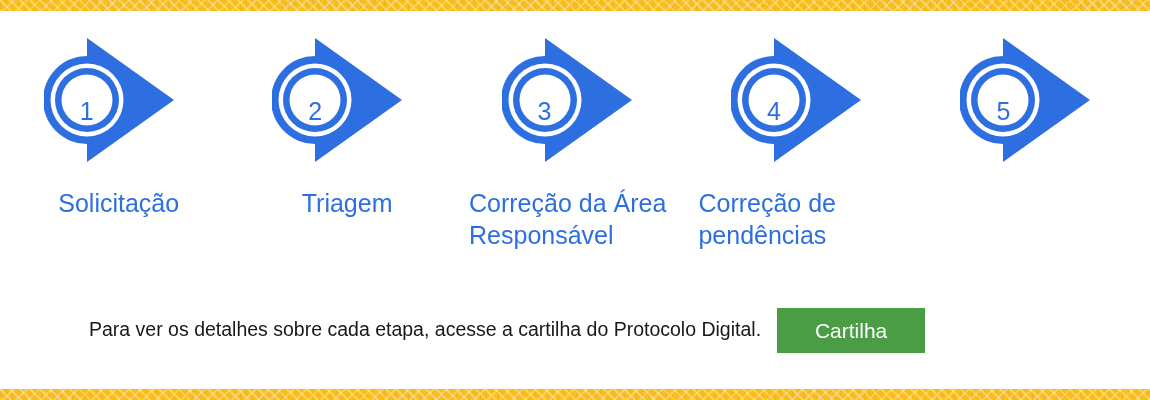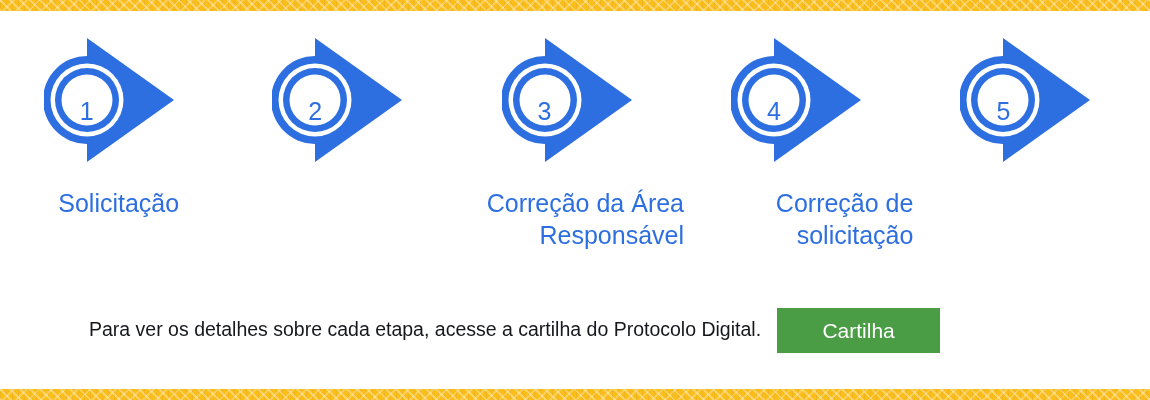--- a/index.html
+++ b/index.html
@@ -93,21 +93,21 @@
     font-size: 25px;
     font-weight: 400;
     color: #2d6fe0;
     letter-spacing: 0px;
     line-height: 1;
     pointer-events: none;
   }
 
   .step-label {
     margin-top: 18px;
-    text-align: right;
+    text-align: left;
     font-family: "Liberation Sans", sans-serif;
     font-size: 25px;
     font-weight: 400;
     line-height: 1.26;
     color: #2d6fe0;
     max-width: 215px;
     word-wrap: break-word;
   }
 
   
@@ -126,21 +126,21 @@
     margin-left: 89px;
     font-family: "Liberation Sans", sans-serif;
     font-size: 19.5px;
     font-weight: 400;
     color: #16181c;
     line-height: 1.2;
     white-space: nowrap;
   }
   .cta-button {
     margin-left: 16px;
-    width: 163px;
+    width: 148px;
     height: 45px;
     background: #4a9d45;
     border: none;
     border-radius: 0;
     display: flex;
     align-items: center;
     justify-content: center;
     cursor: pointer;
     padding: 0;
   }
@@ -180,20 +180,21 @@
       <div class="step-icon">
         <svg viewBox="0 0 150 140">
           <path d="M 43 8 L 130 70 L 43 132 Z" fill="#2d6fe0"></path>
           <circle cx="43" cy="70" r="44" fill="#2d6fe0"></circle>
           <circle cx="43" cy="70" r="36.5" fill="#ffffff"></circle>
           <circle cx="43" cy="70" r="32" fill="#2d6fe0"></circle>
           <circle cx="43" cy="70" r="25.5" fill="#ffffff"></circle>
         </svg>
         <div class="step-number">2</div>
       </div>
+      <div class="step-label">Triagem</div>
     </div>
 
     <div class="step step-3">
       <div class="step-icon">
         <svg viewBox="0 0 150 140">
           <path d="M 43 8 L 130 70 L 43 132 Z" fill="#2d6fe0"></path>
           <circle cx="43" cy="70" r="44" fill="#2d6fe0"></circle>
           <circle cx="43" cy="70" r="36.5" fill="#ffffff"></circle>
           <circle cx="43" cy="70" r="32" fill="#2d6fe0"></circle>
           <circle cx="43" cy="70" r="25.5" fill="#ffffff"></circle>
@@ -207,21 +208,21 @@
       <div class="step-icon">
         <svg viewBox="0 0 150 140">
           <path d="M 43 8 L 130 70 L 43 132 Z" fill="#2d6fe0"></path>
           <circle cx="43" cy="70" r="44" fill="#2d6fe0"></circle>
           <circle cx="43" cy="70" r="36.5" fill="#ffffff"></circle>
           <circle cx="43" cy="70" r="32" fill="#2d6fe0"></circle>
           <circle cx="43" cy="70" r="25.5" fill="#ffffff"></circle>
         </svg>
         <div class="step-number">4</div>
       </div>
-      <div class="step-label">Correção de solicitação</div>
+      <div class="step-label">Correção de pendências</div>
     </div>
 
     <div class="step step-5">
       <div class="step-icon">
         <svg viewBox="0 0 150 140">
           <path d="M 43 8 L 130 70 L 43 132 Z" fill="#2d6fe0"></path>
           <circle cx="43" cy="70" r="44" fill="#2d6fe0"></circle>
           <circle cx="43" cy="70" r="36.5" fill="#ffffff"></circle>
           <circle cx="43" cy="70" r="32" fill="#2d6fe0"></circle>
           <circle cx="43" cy="70" r="25.5" fill="#ffffff"></circle>

